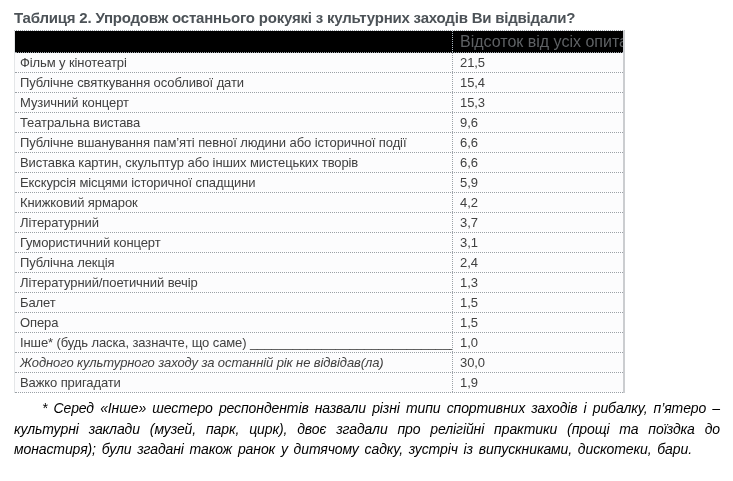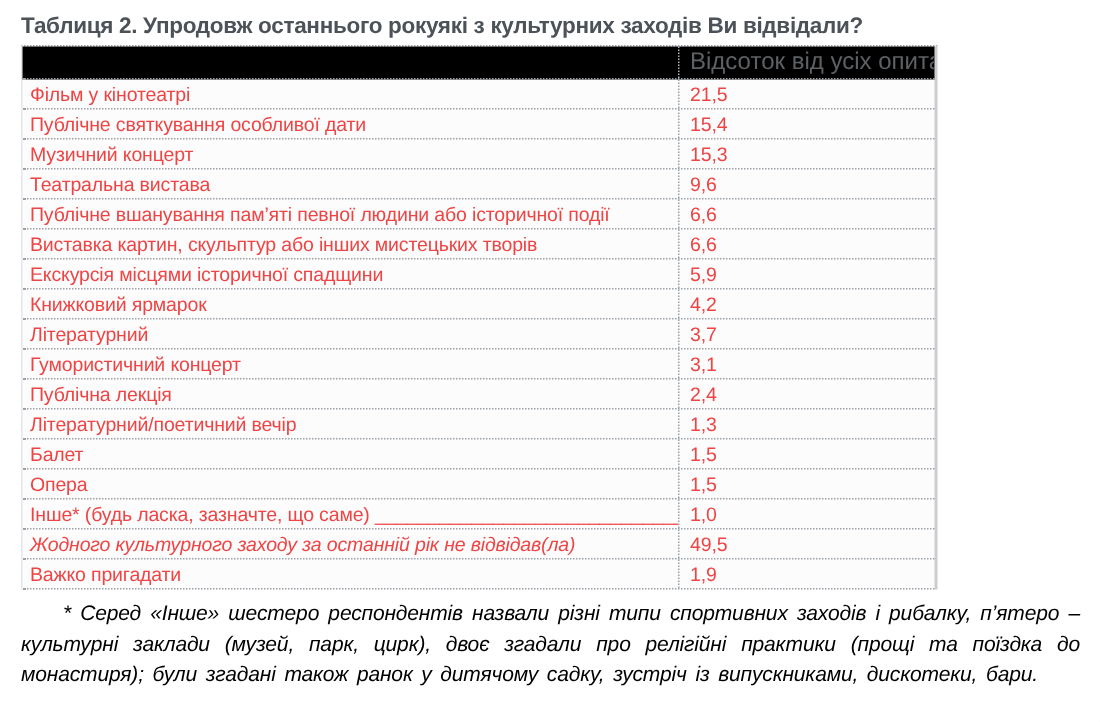--- a/index.html
+++ b/index.html
@@ -47,21 +47,21 @@
     padding-left: 7px;
     white-space: nowrap;
     overflow: hidden;
   }
   .row {
     display: flex;
     align-items: center;
     height: 20px;
     border-bottom: 1px dotted #9ba1a6;
     font-size: 13px;
-    color: #ef4444;
+    color: #404040;
     letter-spacing: -0.1px;
   }
   .cell-label {
     flex: 1;
     align-self: stretch;
     display: flex;
     align-items: center;
     padding-left: 5px;
     border-right: 1px dotted #9ba1a6;
     white-space: nowrap;
@@ -166,21 +166,21 @@
     <div class="cell-value">1,5</div>
   </div>
 
   <div class="row">
     <div class="cell-label">Інше* (будь ласка, зазначте, що саме) ______________________________</div>
     <div class="cell-value">1,0</div>
   </div>
 
   <div class="row italic">
     <div class="cell-label">Жодного культурного заходу за останній рік не відвідав(ла)</div>
-    <div class="cell-value">49,5</div>
+    <div class="cell-value">30,0</div>
   </div>
 
   <div class="row">
     <div class="cell-label">Важко пригадати</div>
     <div class="cell-value">1,9</div>
   </div>
 </div>
 </div>
 
 <div class="footnote">* Серед «Інше» шестеро респондентів назвали різні типи спортивних заходів і рибалку, п’ятеро – культурні заклади (музей, парк, цирк), двоє згадали про релігійні практики (прощі та поїздка до монастиря); були згадані також ранок у дитячому садку, зустріч із випускниками, дискотеки, бари.</div>

